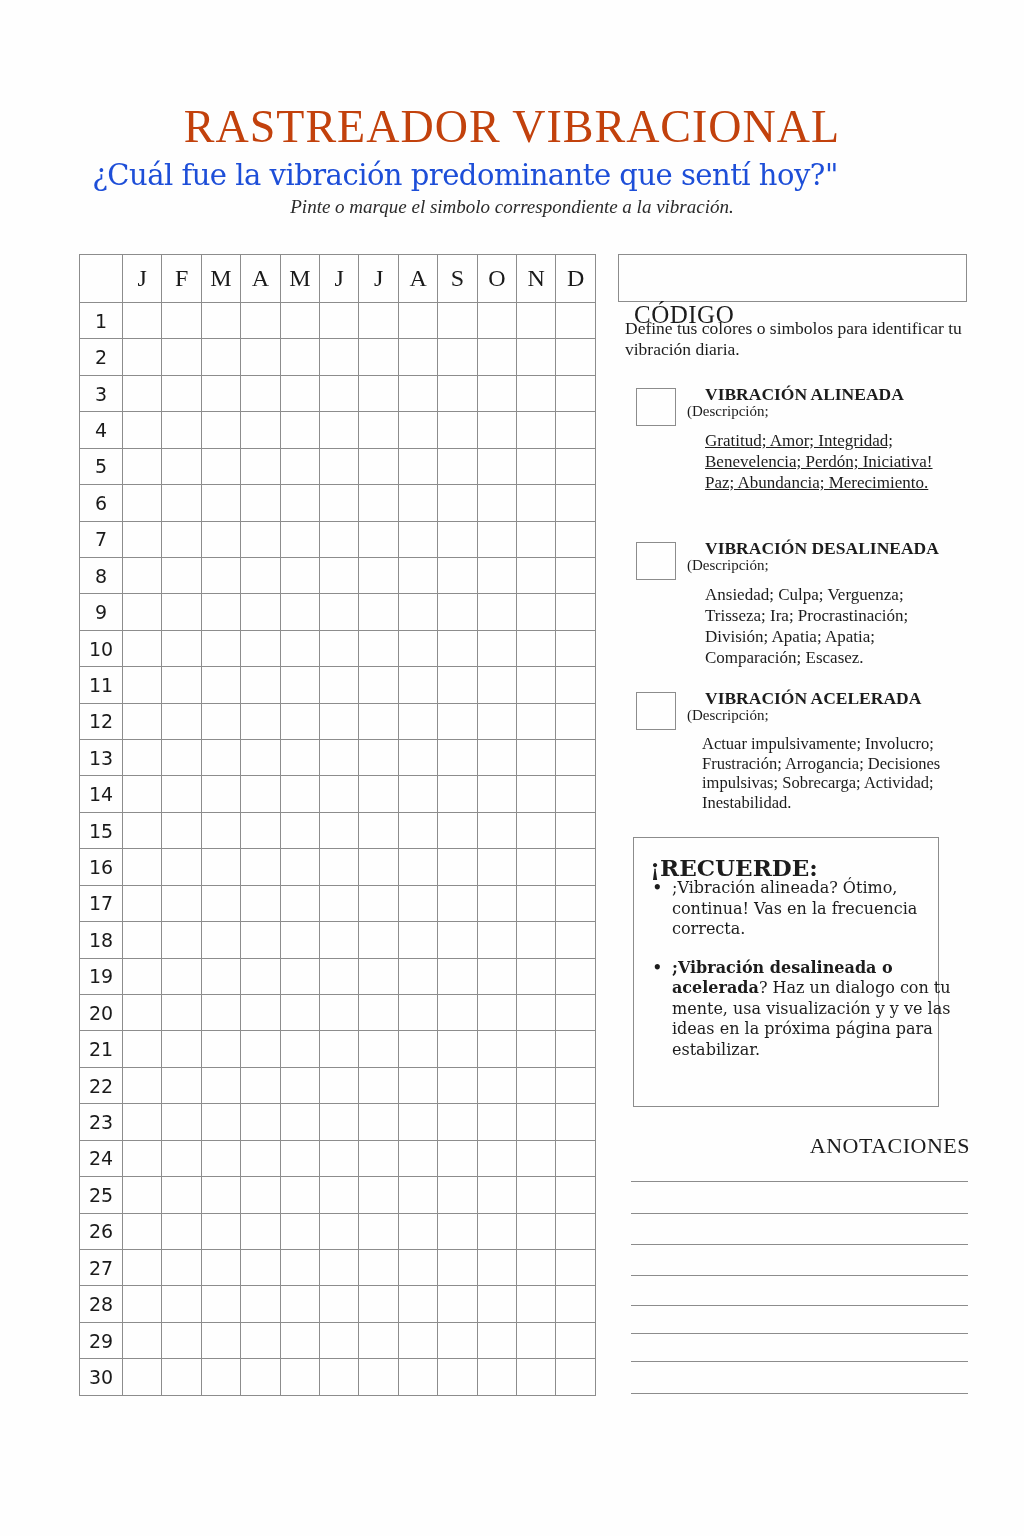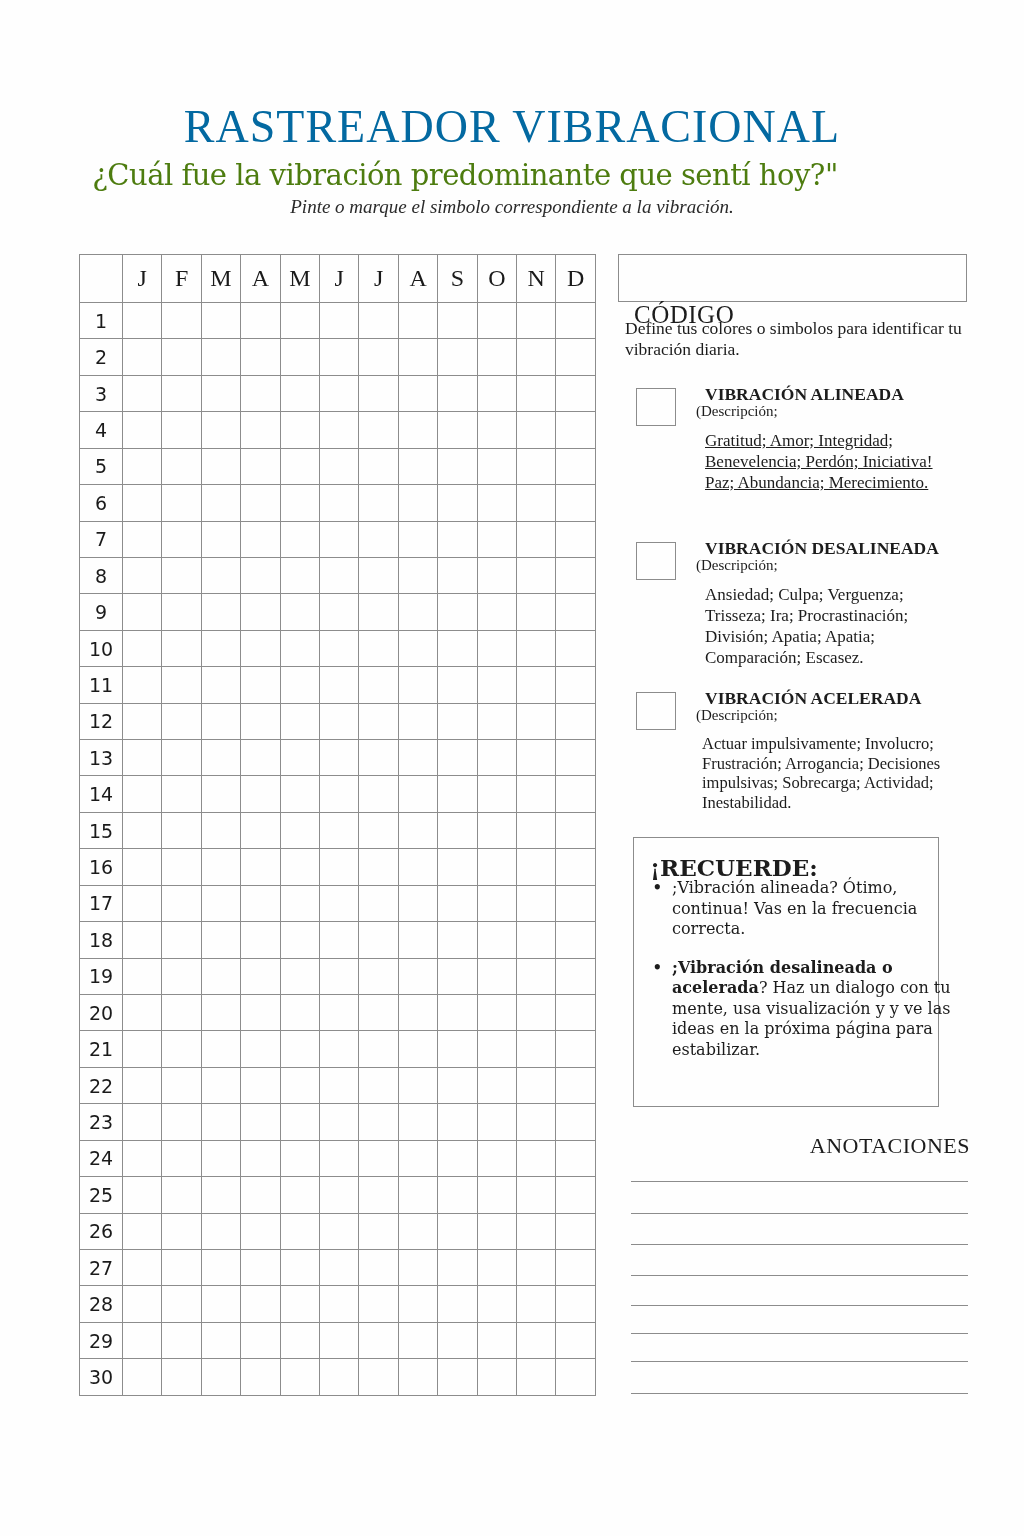--- a/index.html
+++ b/index.html
@@ -2,26 +2,26 @@
 <html><head>
 <meta charset="utf-8">
 <style>
   html, body { margin: 0; padding: 0; }
   body {
     width: 1024px; height: 1536px; background: #fefefe; position: relative;
     font-family: "Liberation Serif", "DejaVu Serif", serif; color: #1c1c1c; overflow: hidden;
   }
   .title {
     position: absolute; left: 0; width: 1024px; top: 100px; text-align: center;
-    font-size: 46px; letter-spacing: 1px; font-weight: normal; color: #0369a1;
+    font-size: 46px; letter-spacing: 1px; font-weight: normal; color: #c2410c;
     font-family: "Liberation Serif", serif;
   }
   .subtitle {
     position: absolute; left: 0; width: 930px; top: 158px; text-align: center;
-    font-size: 29px; color: #4d7c0f; font-family: "DejaVu Serif", serif; letter-spacing: -0.5px;
+    font-size: 29px; color: #1d4ed8; font-family: "DejaVu Serif", serif; letter-spacing: -0.5px;
   }
   .instruction {
     position: absolute; left: 0; width: 1024px; top: 196px; text-align: center;
     font-size: 19px; font-style: italic; color: #2a2a2a;
   }
   
   .grid {
     position: absolute; left: 79px; top: 254px; width: 517px; height: 1142px;
     border-collapse: collapse; table-layout: fixed;
   }
@@ -38,21 +38,21 @@
   }
   .code-box span { position: absolute; left: 15px; top: 10px; font-size: 25px; letter-spacing: 0.5px; margin-top: 36px; }
   .define {
     position: absolute; left: 625px; top: 318px; width: 340px; font-size: 17.5px; line-height: 21px;
   }
   .legend { position: absolute; left: 636px; width: 345px; }
   .legend .box {
     position: absolute; left: 0; top: 4px; width: 40px; height: 38px; border: 1.5px solid #8c8c8c; box-sizing: border-box;
   }
   .legend .name { position: absolute; left: 69px; top: 0; font-weight: bold; font-size: 17.5px; white-space: nowrap; }
-  .legend .desc-label { position: absolute; left: 60px; top: 19px; font-size: 15px; }
+  .legend .desc-label { position: absolute; left: 51px; top: 19px; font-size: 15px; }
   .legend .desc { position: absolute; left: 69px; top: 46px; font-size: 17px; line-height: 21px; width: 280px; }
   .legend.l3 .desc { left: 66px; width: 290px; font-size: 16.5px; line-height: 19.5px; }
   .recuerde {
     position: absolute; left: 633px; top: 837px; width: 306px; height: 270px; box-sizing: border-box;
     border: 1.5px solid #8c8c8c;
   }
   .recuerde .head { position: absolute; left: 16px; top: 16px; font-size: 23px; font-weight: bold; font-family: "DejaVu Serif", serif; }
   .recuerde ul { position: absolute; left: 0; top: 40px; margin: 0; padding: 0 0 0 38px; width: 290px; list-style: none; }
   .recuerde li { position: relative; font-family: "DejaVu Serif", serif; font-size: 16px; line-height: 20.5px; margin-bottom: 18px; }
   .recuerde li::before { content: "•"; position: absolute; left: -20px; top: 0; font-size: 18px; }

